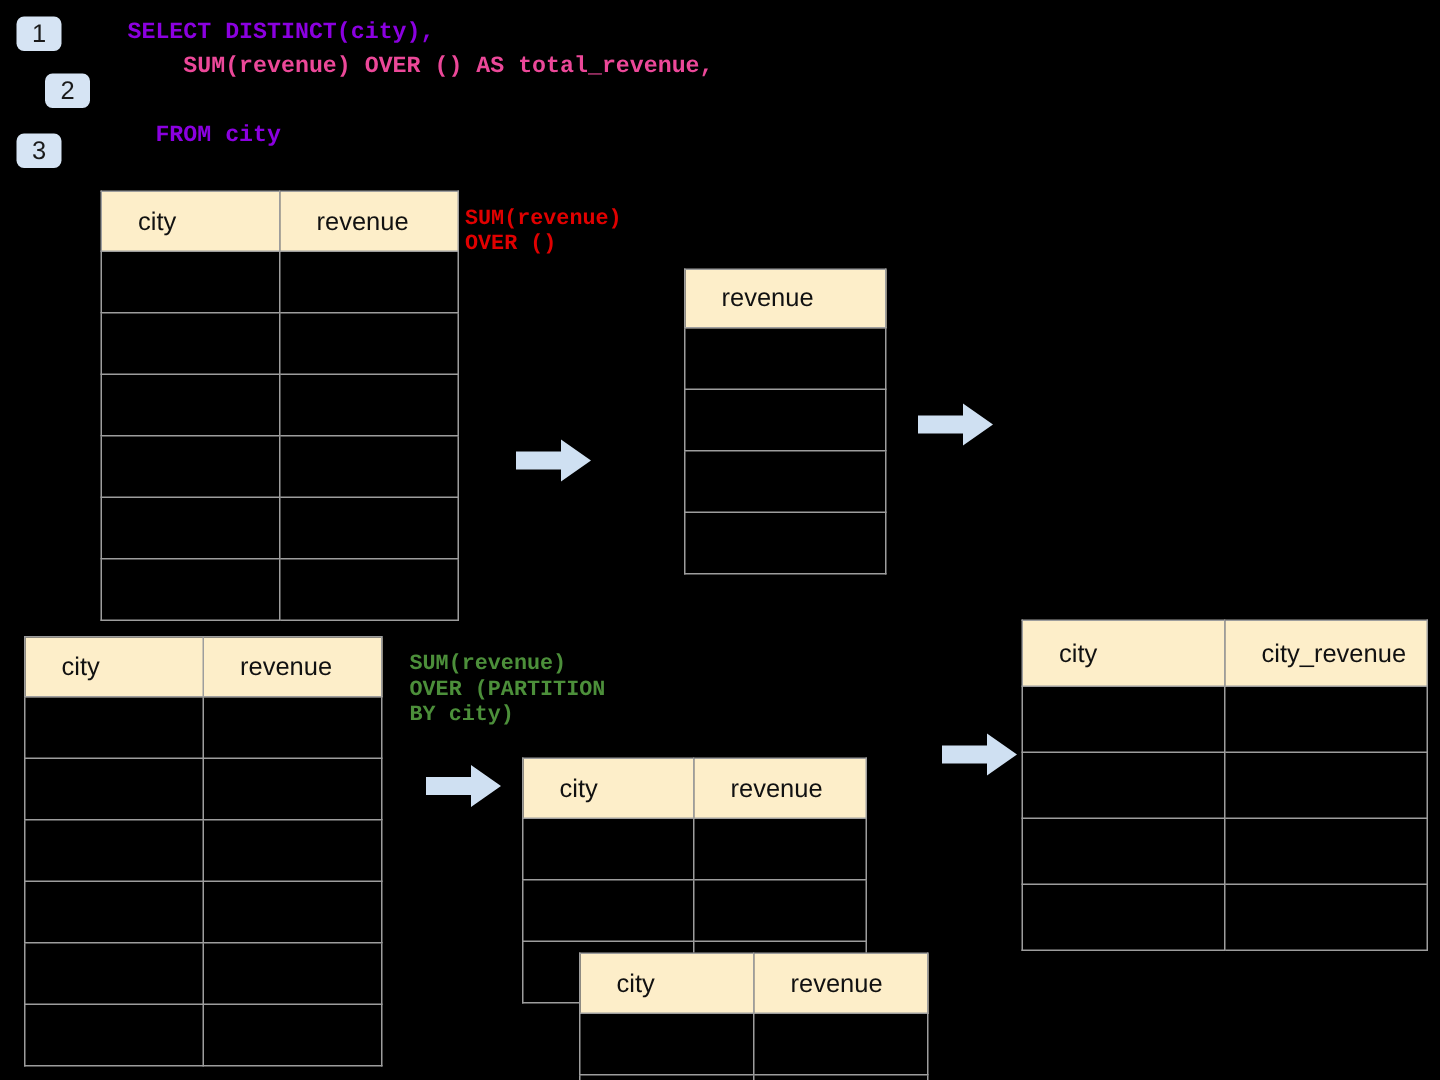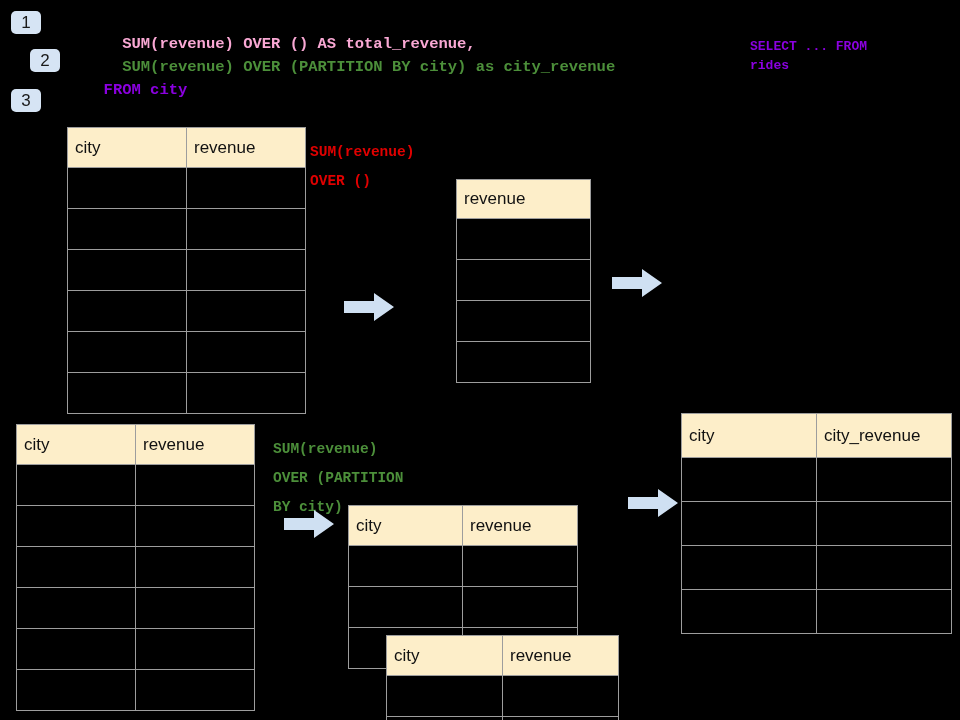--- a/index.html
+++ b/index.html
@@ -33,31 +33,31 @@
   
   .code {
     position: absolute;
     font-family: "Liberation Mono", monospace;
     font-size: 15.5px;
     font-weight: bold;
     white-space: pre;
     letter-spacing: 0px;
   }
   .code-purple { color: #8b00e0; }
-  .code-red    { color: #f9a8d4; }
+  .code-red    { color: #ec4899; }
   .code-green  { color: #4c8f3a; }
 
   
   .annot {
     position: absolute;
     font-family: "Liberation Mono", monospace;
     font-size: 14.5px;
     font-weight: bold;
     white-space: pre;
-    line-height: 29px;
+    line-height: 17px;
   }
   .annot-red   { color: #e00000; }
   .annot-green { color: #4c8f3a; }
   .annot-purple{ color: #8b00e0; }
 
   
   .tbl {
     position: absolute;
     border-collapse: collapse;
     table-layout: fixed;
@@ -69,46 +69,44 @@
     padding: 0;
     margin: 0;
   }
   .tbl th {
     background: #fdeec9;
     color: #111111;
     font-family: "Liberation Sans", sans-serif;
     font-weight: normal;
     font-size: 17px;
     text-align: left;
-    padding-left: 7px;
+    padding-left: 24px;
   }
   .tbl td {
     background: #000000;
   }
 
   
   .arrow {
     position: absolute;
   }
 </style>
 </head>
 <body>
 
 <div id="canvas">
 
   <div class="badge" style="left:11px;  top:11px;">1</div>
   <div class="badge" style="left:30px;  top:49px;">2</div>
   <div class="badge" style="left:11px;  top:89px;">3</div>
 
+  <div class="code code-purple" style="left:85px; top:12px;">SELECT DISTINCT(city),</div>
   <div class="code code-red" style="left:85px; top:35px;">    SUM(revenue) OVER () AS total_revenue,</div>
-  <div class="code code-green" style="left:85px; top:58px;">    SUM(revenue) OVER (PARTITION BY city) as city_revenue</div>
   <div class="code code-purple" style="left:85px; top:81px;">  FROM city</div>
 
-  <div class="annot annot-purple" style="left:750px; top:37px; font-size:13px; line-height:19px;">SELECT ... FROM
-rides</div>
 
   <div class="annot annot-red" style="left:310px; top:138px;">SUM(revenue)
 OVER ()</div>
 
   <div class="annot annot-green" style="left:273px; top:435px;">SUM(revenue)
 OVER (PARTITION
 BY city)</div>
 
   <table class="tbl" style="left:67px; top:127px; width:238px;">
     <colgroup>

